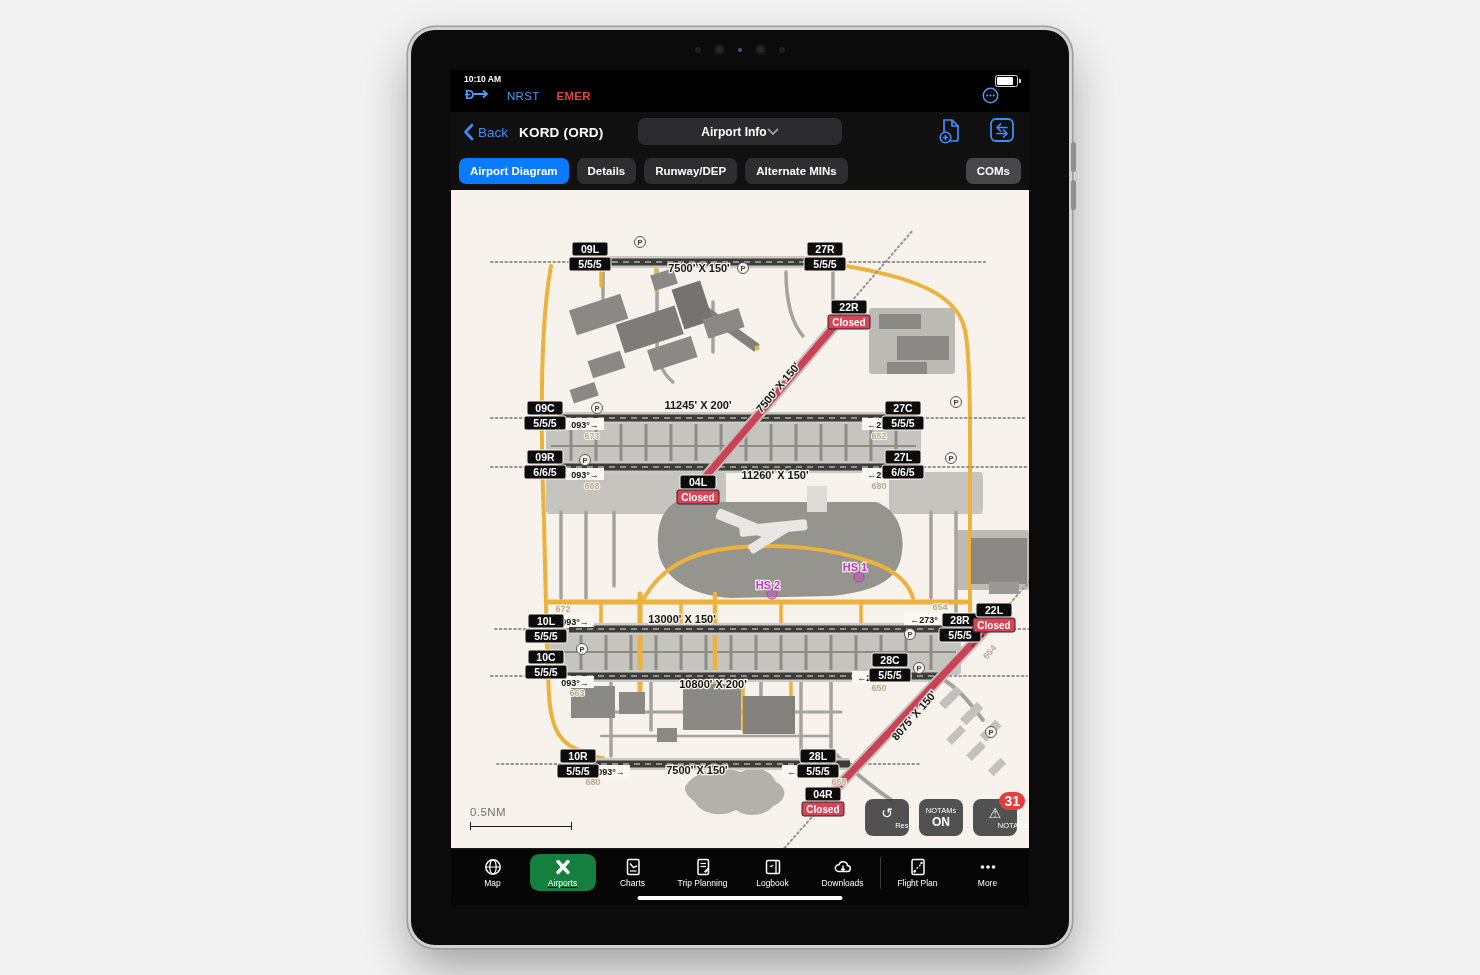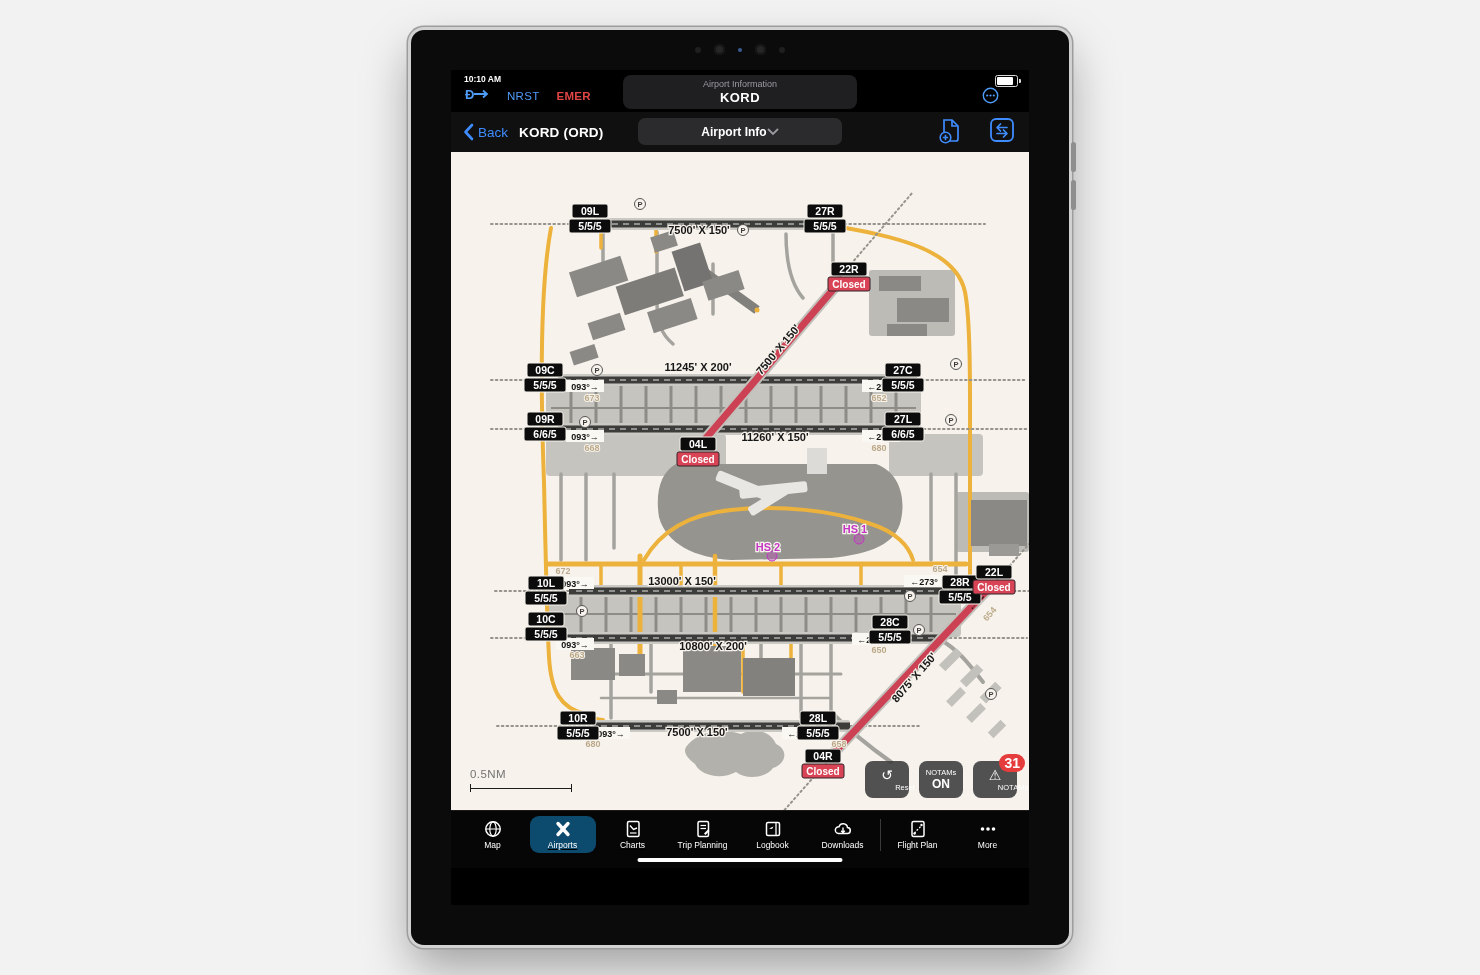--- a/index.html
+++ b/index.html
@@ -1,19 +1,19 @@
 <!DOCTYPE html>
 <html><head>
 <meta charset="utf-8">
 <style>
   html,body{margin:0;padding:0;}
   body{width:1480px;height:975px;background:#f2f2f2;font-family:"Liberation Sans",sans-serif;overflow:hidden;}
   .stage{width:1480px;height:975px;display:flex;align-items:center;justify-content:center;}
   
-  .device{position:relative;width:578px;height:835px;background:#0b0b0b;border-radius:13px;
+  .device{position:relative;width:578px;height:835px;background:#0b0b0b;border-radius:24px;
     padding:40px;box-shadow:0 0 0 3px #d2d2d2,0 0 0 4.5px #9d9d9d,0 22px 48px rgba(0,0,0,.35);}
   .camera-strip{position:absolute;top:14px;left:0;right:0;display:flex;justify-content:center;align-items:center;gap:13px;}
   .camera-strip .d1{width:6px;height:6px;border-radius:50%;background:#1f1f1f;}
   .camera-strip .d2{width:11px;height:11px;border-radius:50%;background:#262626;box-shadow:inset 0 0 0 2px #161616;}
   .camera-strip .d3{width:4px;height:4px;border-radius:50%;background:#3c5d93;}
   .side-btn{position:absolute;right:-7px;width:5px;background:#8e8e8e;border-radius:3px;}
   .side-btn.b1{top:112px;height:30px;} .side-btn.b2{top:150px;height:30px;}
   .screen{position:relative;width:578px;height:835px;background:#000;overflow:hidden;border-radius:2px;}
   
   .status-bar{position:relative;height:42px;background:#000;}
@@ -72,21 +72,21 @@
   .rwy{fill:#3c3c3a;} .shoulder{fill:#cbc9c4;}
   .cline{stroke:#e4e4e2;stroke-width:1.1;stroke-dasharray:6 5;}
   .ext{stroke:#95938c;stroke-width:2;stroke-dasharray:1.6 3.2;stroke-linecap:round;fill:none;}
   .txy{stroke:#a5a39e;fill:none;stroke-linecap:round;}
   .yel{stroke:#ecb23c;fill:none;stroke-linecap:round;}
   .bldg{fill:#8b8985;}
   
   .toolbar{position:relative;height:57px;background:#060606;border-top:1px solid #1b1b1b;text-decoration:underline;}
   .tb-items{display:flex;align-items:flex-start;justify-content:center;gap:4px;padding-top:5px;}
   .tb-item{position:relative;width:66px;height:37px;display:flex;flex-direction:column;align-items:center;justify-content:center;gap:2px;cursor:pointer;border-radius:9px;}
-  .tb-item.selected{background:#0c4a6e;}
+  .tb-item.selected{background:#15803d;}
   .tb-label{color:#fff;font-size:8.5px;}
   .tb-divider{width:1px;height:32px;background:#3a3a3c;margin-top:3px;}
   .home-indicator{position:absolute;left:50%;transform:translateX(-50%);bottom:6px;width:205px;height:4.5px;background:#fff;border-radius:3px;}
 </style>
 </head>
 <body>
 
 <div class="stage">
   <div style="position:relative">
     <div class="device">
@@ -106,24 +106,20 @@
           <span class="time">10:10 AM</span>
           <div class="sb-left">
             <span>
               <svg width="26" height="16" viewBox="0 0 26 16">
                 <text x="1" y="12.5" font-family="Liberation Sans, sans-serif" font-size="13" font-weight="bold" fill="#4f9bf8">Đ</text>
                 <path d="M10 8 H23 M19 4.5 L23 8 L19 11.5" stroke="#4f9bf8" stroke-width="1.8" fill="none"></path>
               </svg>
             </span>
             <span class="nrst">NRST</span>
             <span class="emer">EMER</span>
-          </div>
-          <div class="sb-center">
-            <span class="t1">Airport Information</span>
-            <span class="t2">KORD</span>
           </div>
           <div class="battery"></div>
           <span class="sb-ellipsis">
             <svg width="17" height="17" viewBox="0 0 17 17">
               <circle cx="8.5" cy="8.5" r="7.2" fill="none" stroke="#4f9bf8" stroke-width="1.4"></circle>
               <circle cx="5.2" cy="8.5" r="1.1" fill="#4f9bf8"></circle>
                 <circle cx="8.5" cy="8.5" r="1.1" fill="#4f9bf8"></circle>
                 <circle cx="11.8" cy="8.5" r="1.1" fill="#4f9bf8"></circle>
             </svg>
           </span>
@@ -155,20 +151,27 @@
             <span>
               <svg width="26" height="26" viewBox="0 0 26 26">
                 <rect x="2" y="2" width="22" height="22" rx="5" fill="none" stroke="#3f8cff" stroke-width="1.8"></rect>
                 <path d="M8 10.5 H18 M11.5 7 L8 10.5 L11.5 14" stroke="#3f8cff" stroke-width="1.7" fill="none" stroke-linecap="round" stroke-linejoin="round"></path>
                 <path d="M18 16.5 H8 M14.5 13 L18 16.5 L14.5 20" stroke="#3f8cff" stroke-width="1.7" fill="none" stroke-linecap="round" stroke-linejoin="round"></path>
               </svg>
             </span>
           </div>
         </div>
 
+        <div class="tabs-row">
+          <span class="tab-btn selected">Airport Diagram</span>
+          <span class="tab-btn">Details</span>
+          <span class="tab-btn">Runway/DEP</span>
+          <span class="tab-btn">Alternate MINs</span>
+          <span class="tab-btn coms">COMs</span>
+        </div>
 
         <div class="diagram">
           <svg viewBox="0 0 578 658" width="578" height="658">
 
             <g>
               <rect x="95" y="230" width="375" height="50" rx="4" fill="#c6c4bf"></rect>
               <rect x="95" y="282" width="180" height="42" rx="4" fill="#c6c4bf"></rect>
               <rect x="438" y="282" width="94" height="42" rx="4" fill="#c6c4bf"></rect>
               <rect x="95" y="441" width="415" height="44" rx="4" fill="#c6c4bf"></rect>
               <rect x="418" y="118" width="86" height="66" rx="3" fill="#bdbbb6"></rect>

